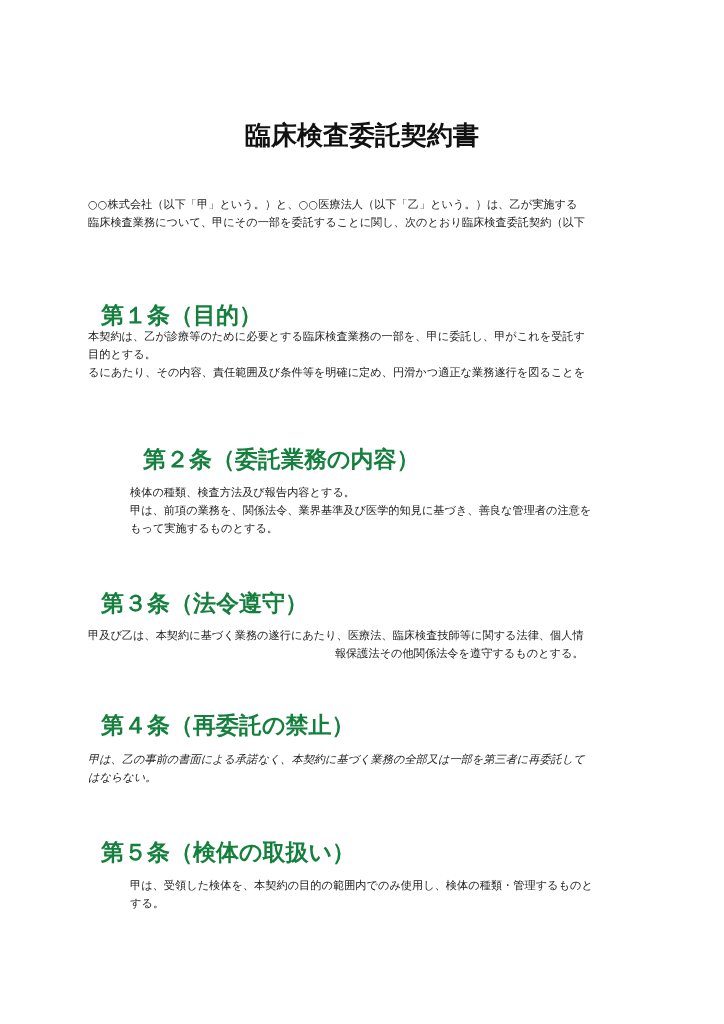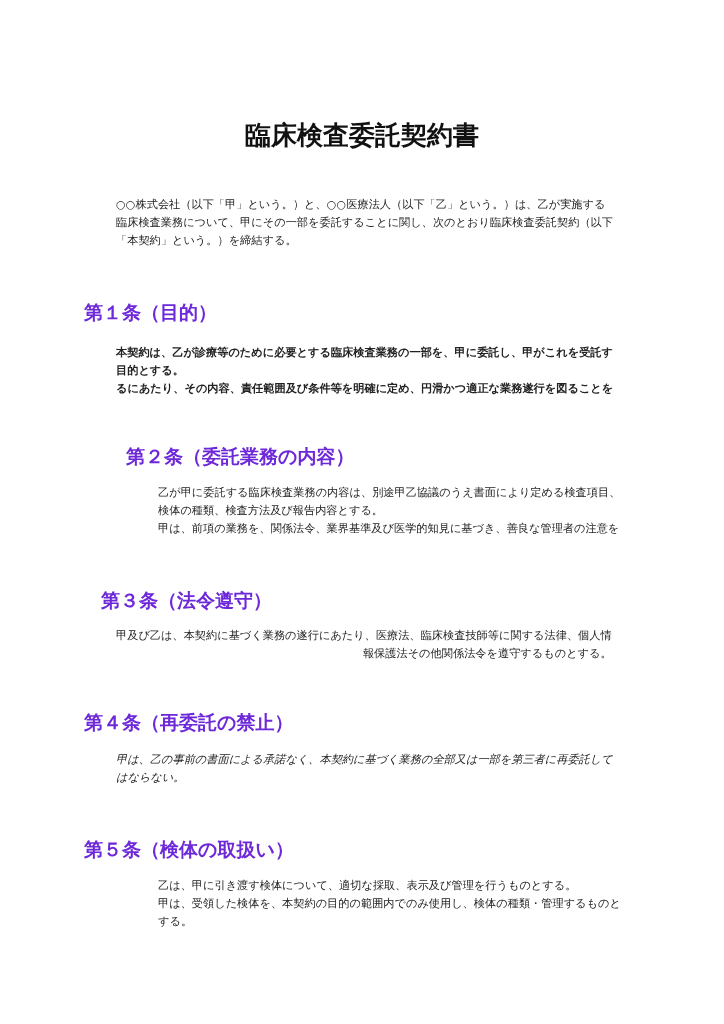--- a/index.html
+++ b/index.html
@@ -9,67 +9,64 @@
       color: #1a1a1a;
     }
     .title {
       position: absolute; left: 0; top: 118px; width: 724px;
       text-align: center; font-size: 26px; font-weight: bold; letter-spacing: 0px;
       color: #111;
     }
     .para {
       position: absolute; font-size: 11.2px; line-height: 18px; color: #222;
       white-space: nowrap;
-      margin-left: 28px;
     }
     .para .ln { display: block; }
     .heading {
-      position: absolute; left: 84px; font-size: 19px; font-weight: bold; color: #6d28d9;
+      position: absolute; left: 101px; font-size: 23px; font-weight: bold; color: #15803d;
       white-space: nowrap;
     }
   </style>
 </head>
 <body>
 
 <div>
 
   <div class="title">臨床検査委託契約書</div>
 
   <div class="para" style="left:88px; top:196px;">
     <span class="ln">○○株式会社（以下「甲」という。）と、○○医療法人（以下「乙」という。）は、乙が実施する</span>
     <span class="ln">臨床検査業務について、甲にその一部を委託することに関し、次のとおり臨床検査委託契約（以下</span>
-    <span class="ln">「本契約」という。）を締結する。</span>
   </div>
 
   <div class="heading" style="top:300px;">第１条（目的）</div>
-  <div class="para" style="left:88px; top:344px;font-weight:bold;">
+  <div class="para" style="left:88px; top:328px;">
     <span class="ln">本契約は、乙が診療等のために必要とする臨床検査業務の一部を、甲に委託し、甲がこれを受託す</span>
     <span class="ln">目的とする。</span>
     <span class="ln">るにあたり、その内容、責任範囲及び条件等を明確に定め、円滑かつ適正な業務遂行を図ることを</span>
   </div>
 
   <div class="heading" style="top:444px;margin-left:42px;">第２条（委託業務の内容）</div>
   <div class="para" style="left:130px; top:484px;">
-    <span class="ln">乙が甲に委託する臨床検査業務の内容は、別途甲乙協議のうえ書面により定める検査項目、</span>
     <span class="ln">検体の種類、検査方法及び報告内容とする。</span>
     <span class="ln">甲は、前項の業務を、関係法令、業界基準及び医学的知見に基づき、善良な管理者の注意を</span>
+    <span class="ln">もって実施するものとする。</span>
   </div>
 
-  <div class="heading" style="top:588px;margin-left:17px;">第３条（法令遵守）</div>
+  <div class="heading" style="top:588px;">第３条（法令遵守）</div>
   <div class="para" style="left:88px; top:627px;text-align:right;">
     <span class="ln">甲及び乙は、本契約に基づく業務の遂行にあたり、医療法、臨床検査技師等に関する法律、個人情</span>
     <span class="ln">報保護法その他関係法令を遵守するものとする。</span>
   </div>
 
   <div class="heading" style="top:710px;">第４条（再委託の禁止）</div>
   <div class="para" style="left:88px; top:751px;font-style:italic;">
     <span class="ln">甲は、乙の事前の書面による承諾なく、本契約に基づく業務の全部又は一部を第三者に再委託して</span>
     <span class="ln">はならない。</span>
   </div>
 
   <div class="heading" style="top:837px;">第５条（検体の取扱い）</div>
   <div class="para" style="left:130px; top:877px;">
-    <span class="ln">乙は、甲に引き渡す検体について、適切な採取、表示及び管理を行うものとする。</span>
     <span class="ln">甲は、受領した検体を、本契約の目的の範囲内でのみ使用し、検体の種類・管理するものと</span>
     <span class="ln">する。</span>
   </div>
 
 </div>
 
 </body></html>

